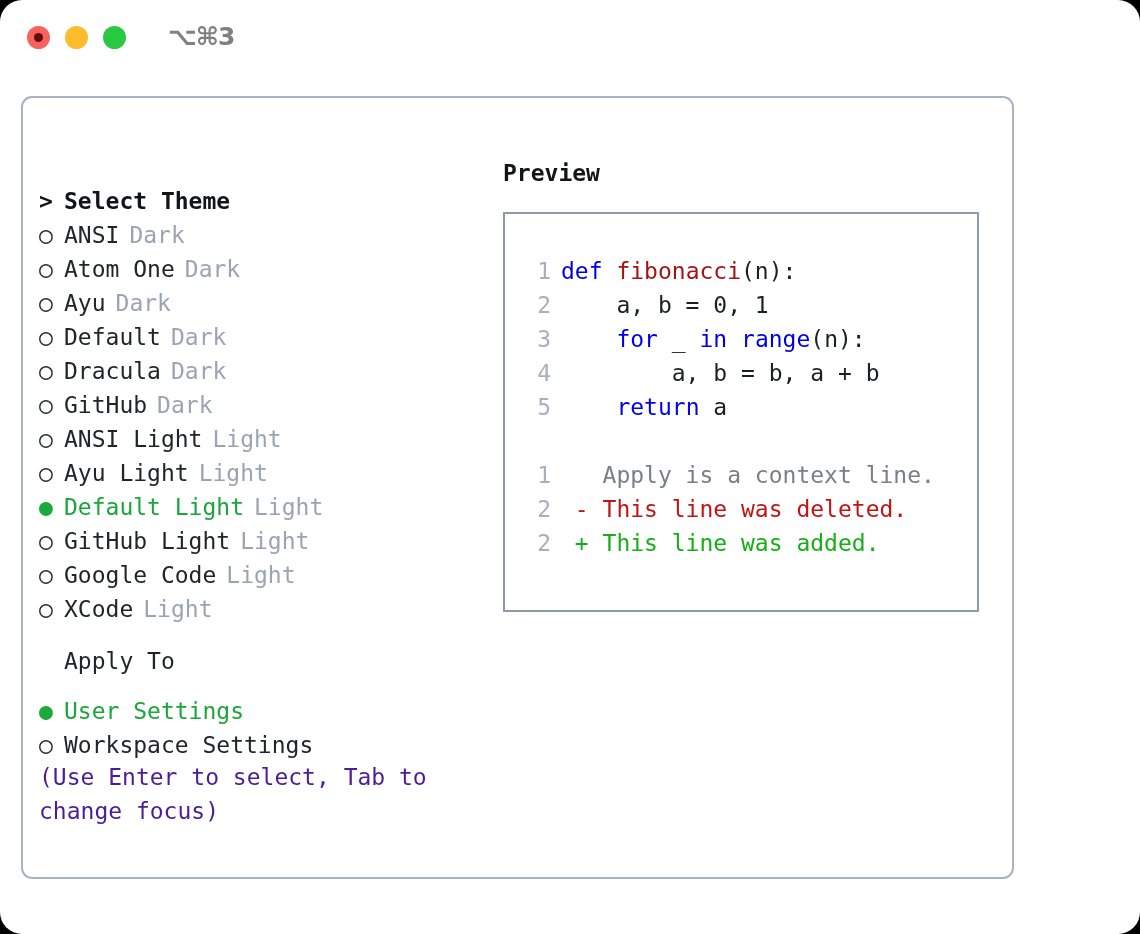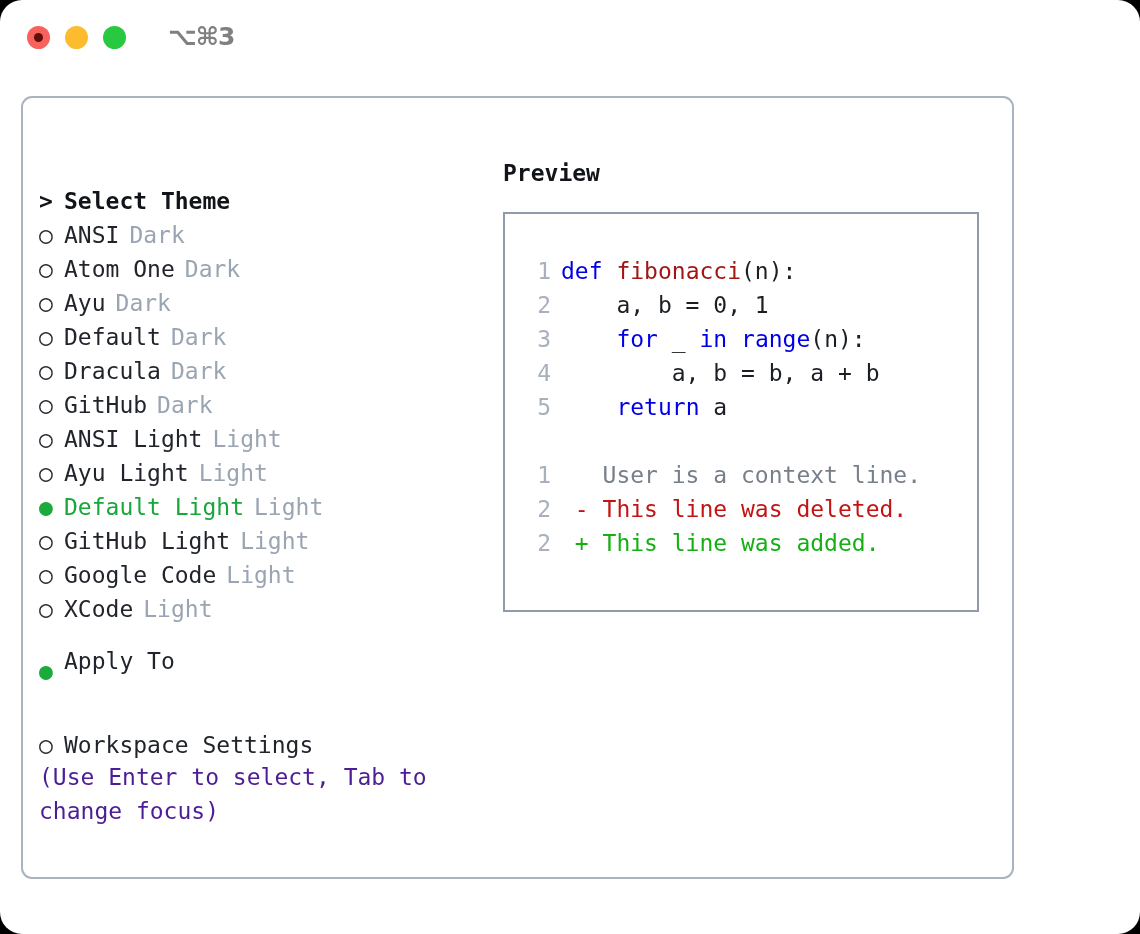--- a/index.html
+++ b/index.html
@@ -212,41 +212,41 @@
           </div>
 
         <div class="spacer-row"></div>
 
         <div class="section-head">
           <span class="marker">&nbsp;</span>
           <span class="row-label">Apply To</span>
         </div>
 
         <div id="apply-list">
-            <div class="list-row"><span class="marker sel">●</span></div>
+            <div class="list-row"><span class="marker sel">●</span><span class="row-label green">User Settings</span></div>
             <div class="list-row"><span class="marker">○</span><span class="row-label">Workspace Settings</span></div>
           </div>
 
         <div class="hint">(Use Enter to select, Tab to change focus)</div>
       </div>
 
       <div class="right-col">
         <div class="preview-title">Preview</div>
 
         <div class="code-box">
           <div id="code-lines">
               <div class="code-line"><span class="lineno">1</span><span class="code-text"><span class="tok-kw">def </span><span class="tok-fn">fibonacci</span><span class="tok-plain">(n):</span></span></div>
               <div class="code-line"><span class="lineno">2</span><span class="code-text"><span class="tok-plain">    a, b = 0, 1</span></span></div>
               <div class="code-line"><span class="lineno">3</span><span class="code-text"><span class="tok-plain">    </span><span class="tok-kw">for </span><span class="tok-plain">_ </span><span class="tok-kw">in </span><span class="tok-kw">range</span><span class="tok-plain">(n):</span></span></div>
               <div class="code-line"><span class="lineno">4</span><span class="code-text"><span class="tok-plain">        a, b = b, a + b</span></span></div>
               <div class="code-line"><span class="lineno">5</span><span class="code-text"><span class="tok-plain">    </span><span class="tok-kw">return </span><span class="tok-plain">a</span></span></div>
             </div>
           <div class="blank-line"></div>
           <div id="diff-lines">
-              <div class="code-line"><span class="lineno">1</span><span class="diff-ctx">   User is a context line.</span></div>
+              <div class="code-line"><span class="lineno">1</span><span class="diff-ctx">   Apply is a context line.</span></div>
               <div class="code-line"><span class="lineno">2</span><span class="diff-del"> - This line was deleted.</span></div>
               <div class="code-line"><span class="lineno">2</span><span class="diff-add"> + This line was added.</span></div>
             </div>
         </div>
       </div>
 
     </div>
   </div>
 </div>
 

